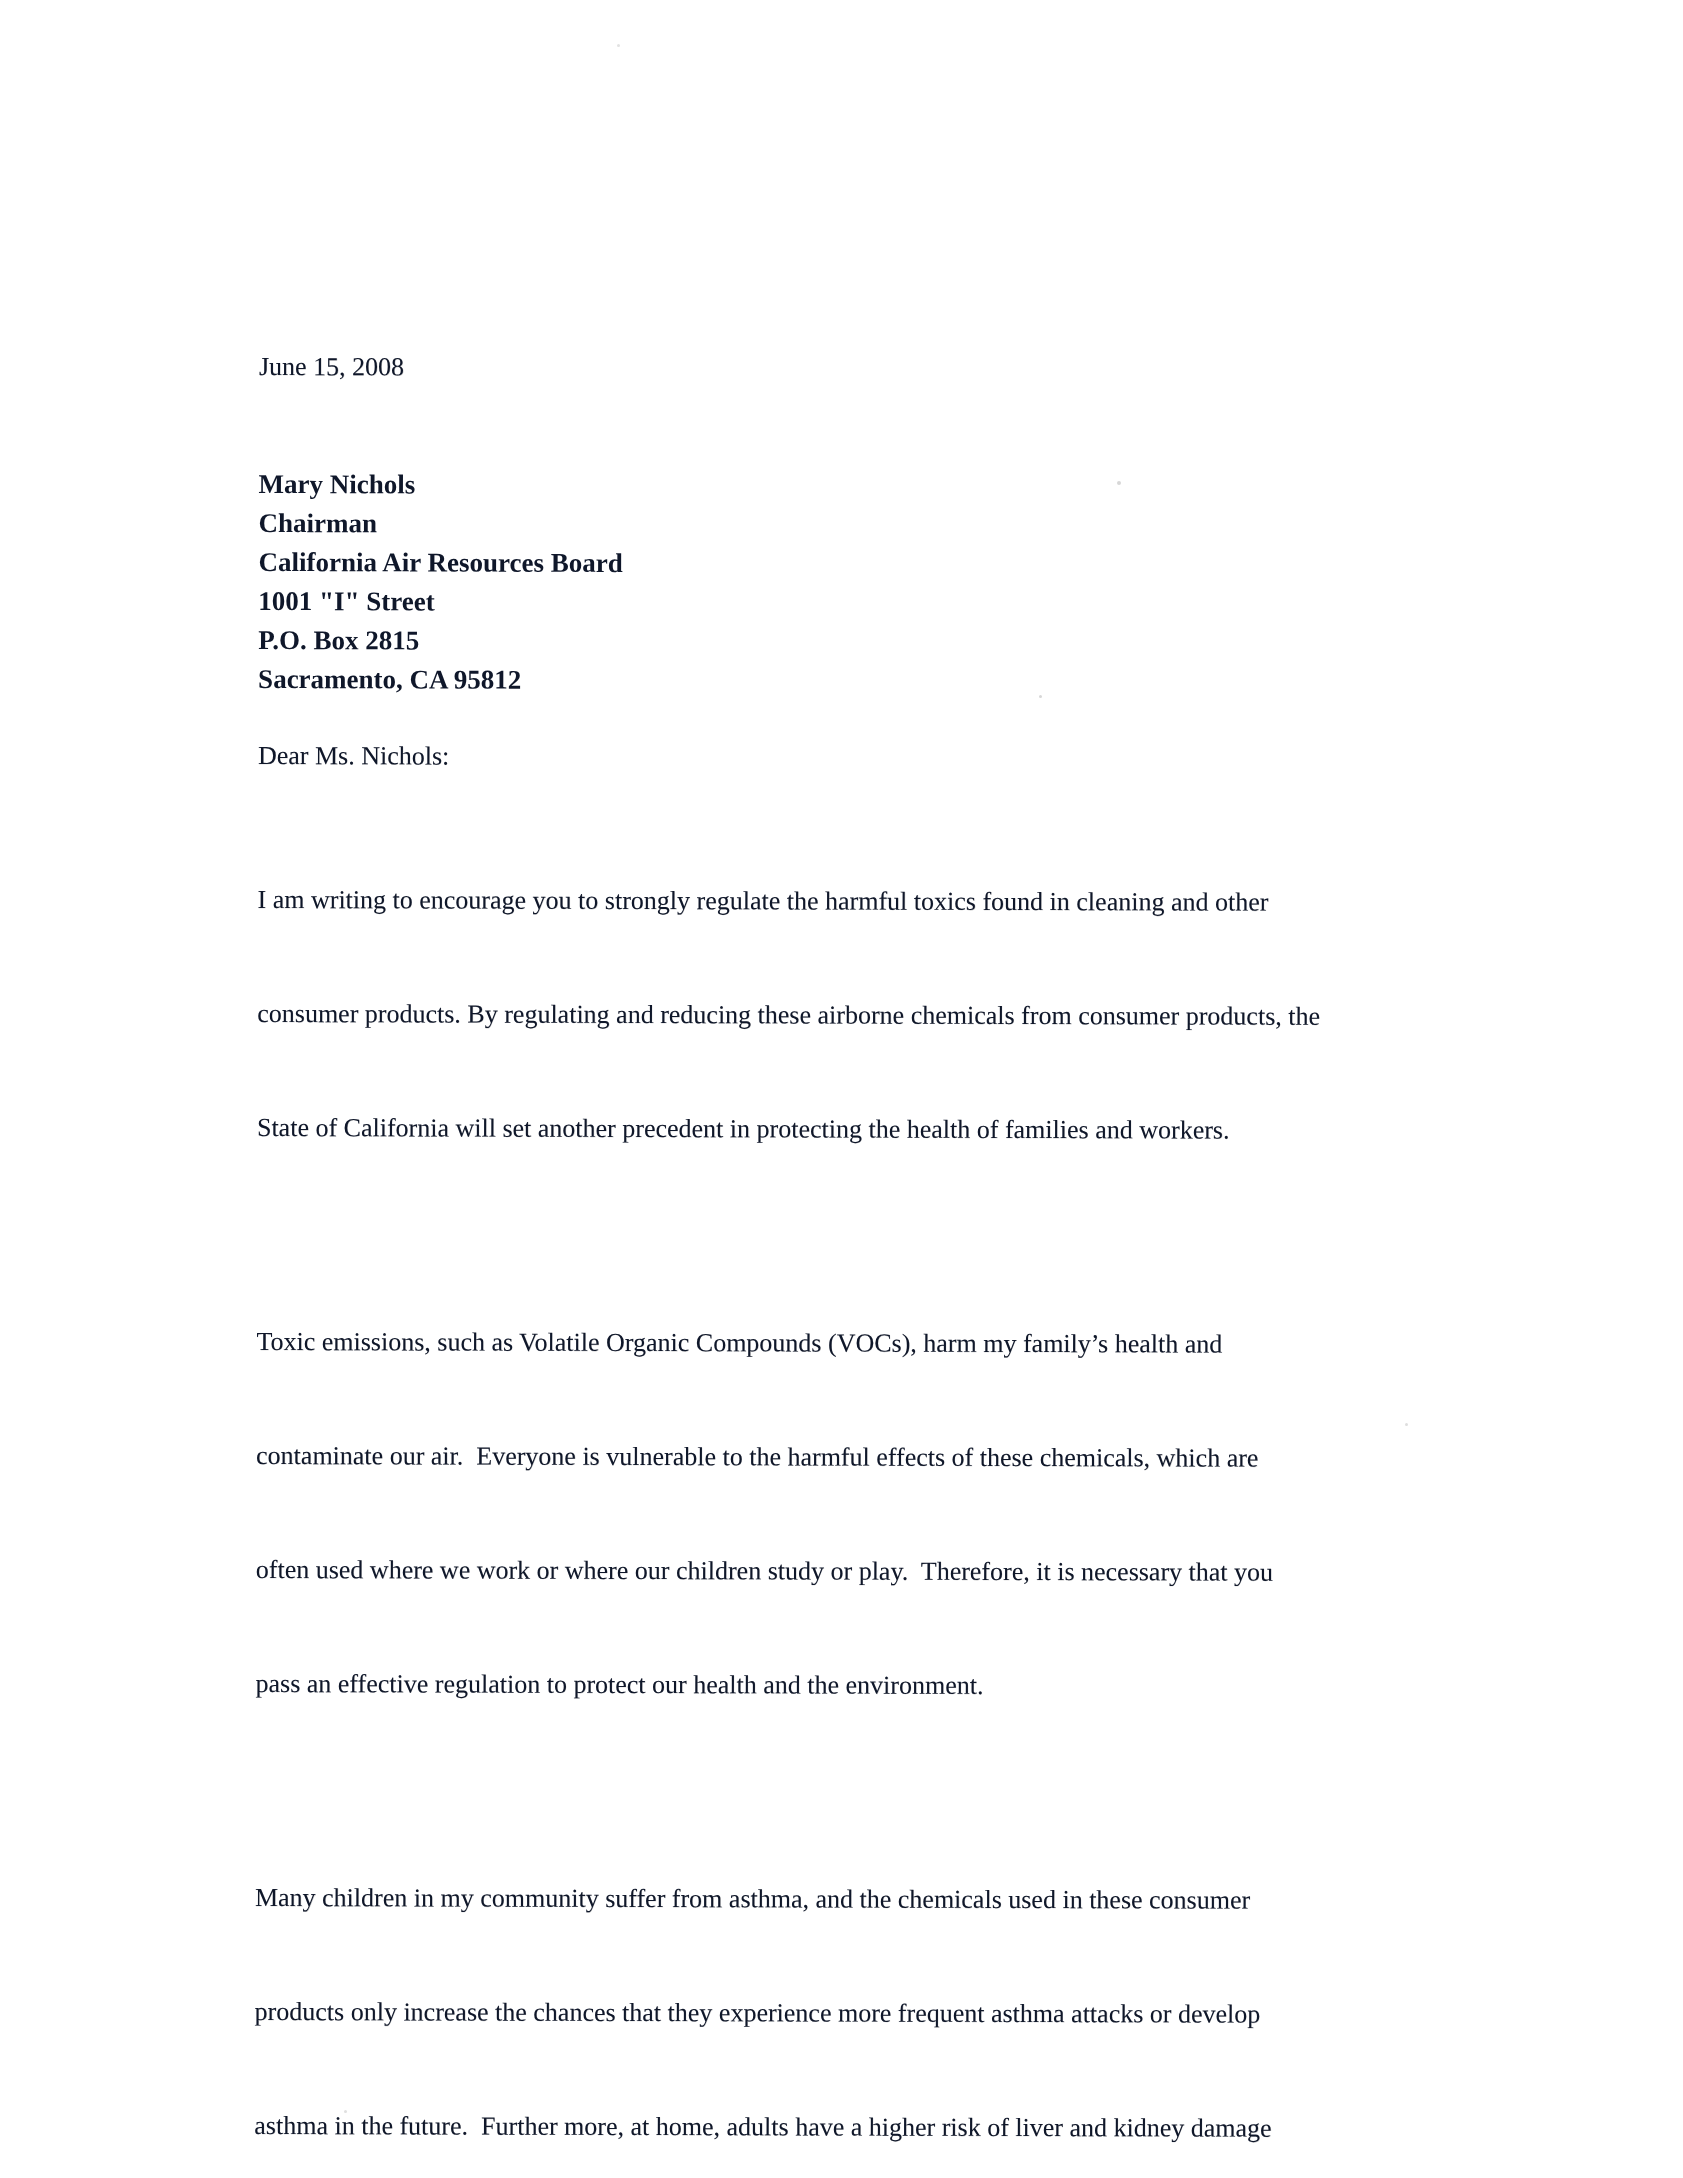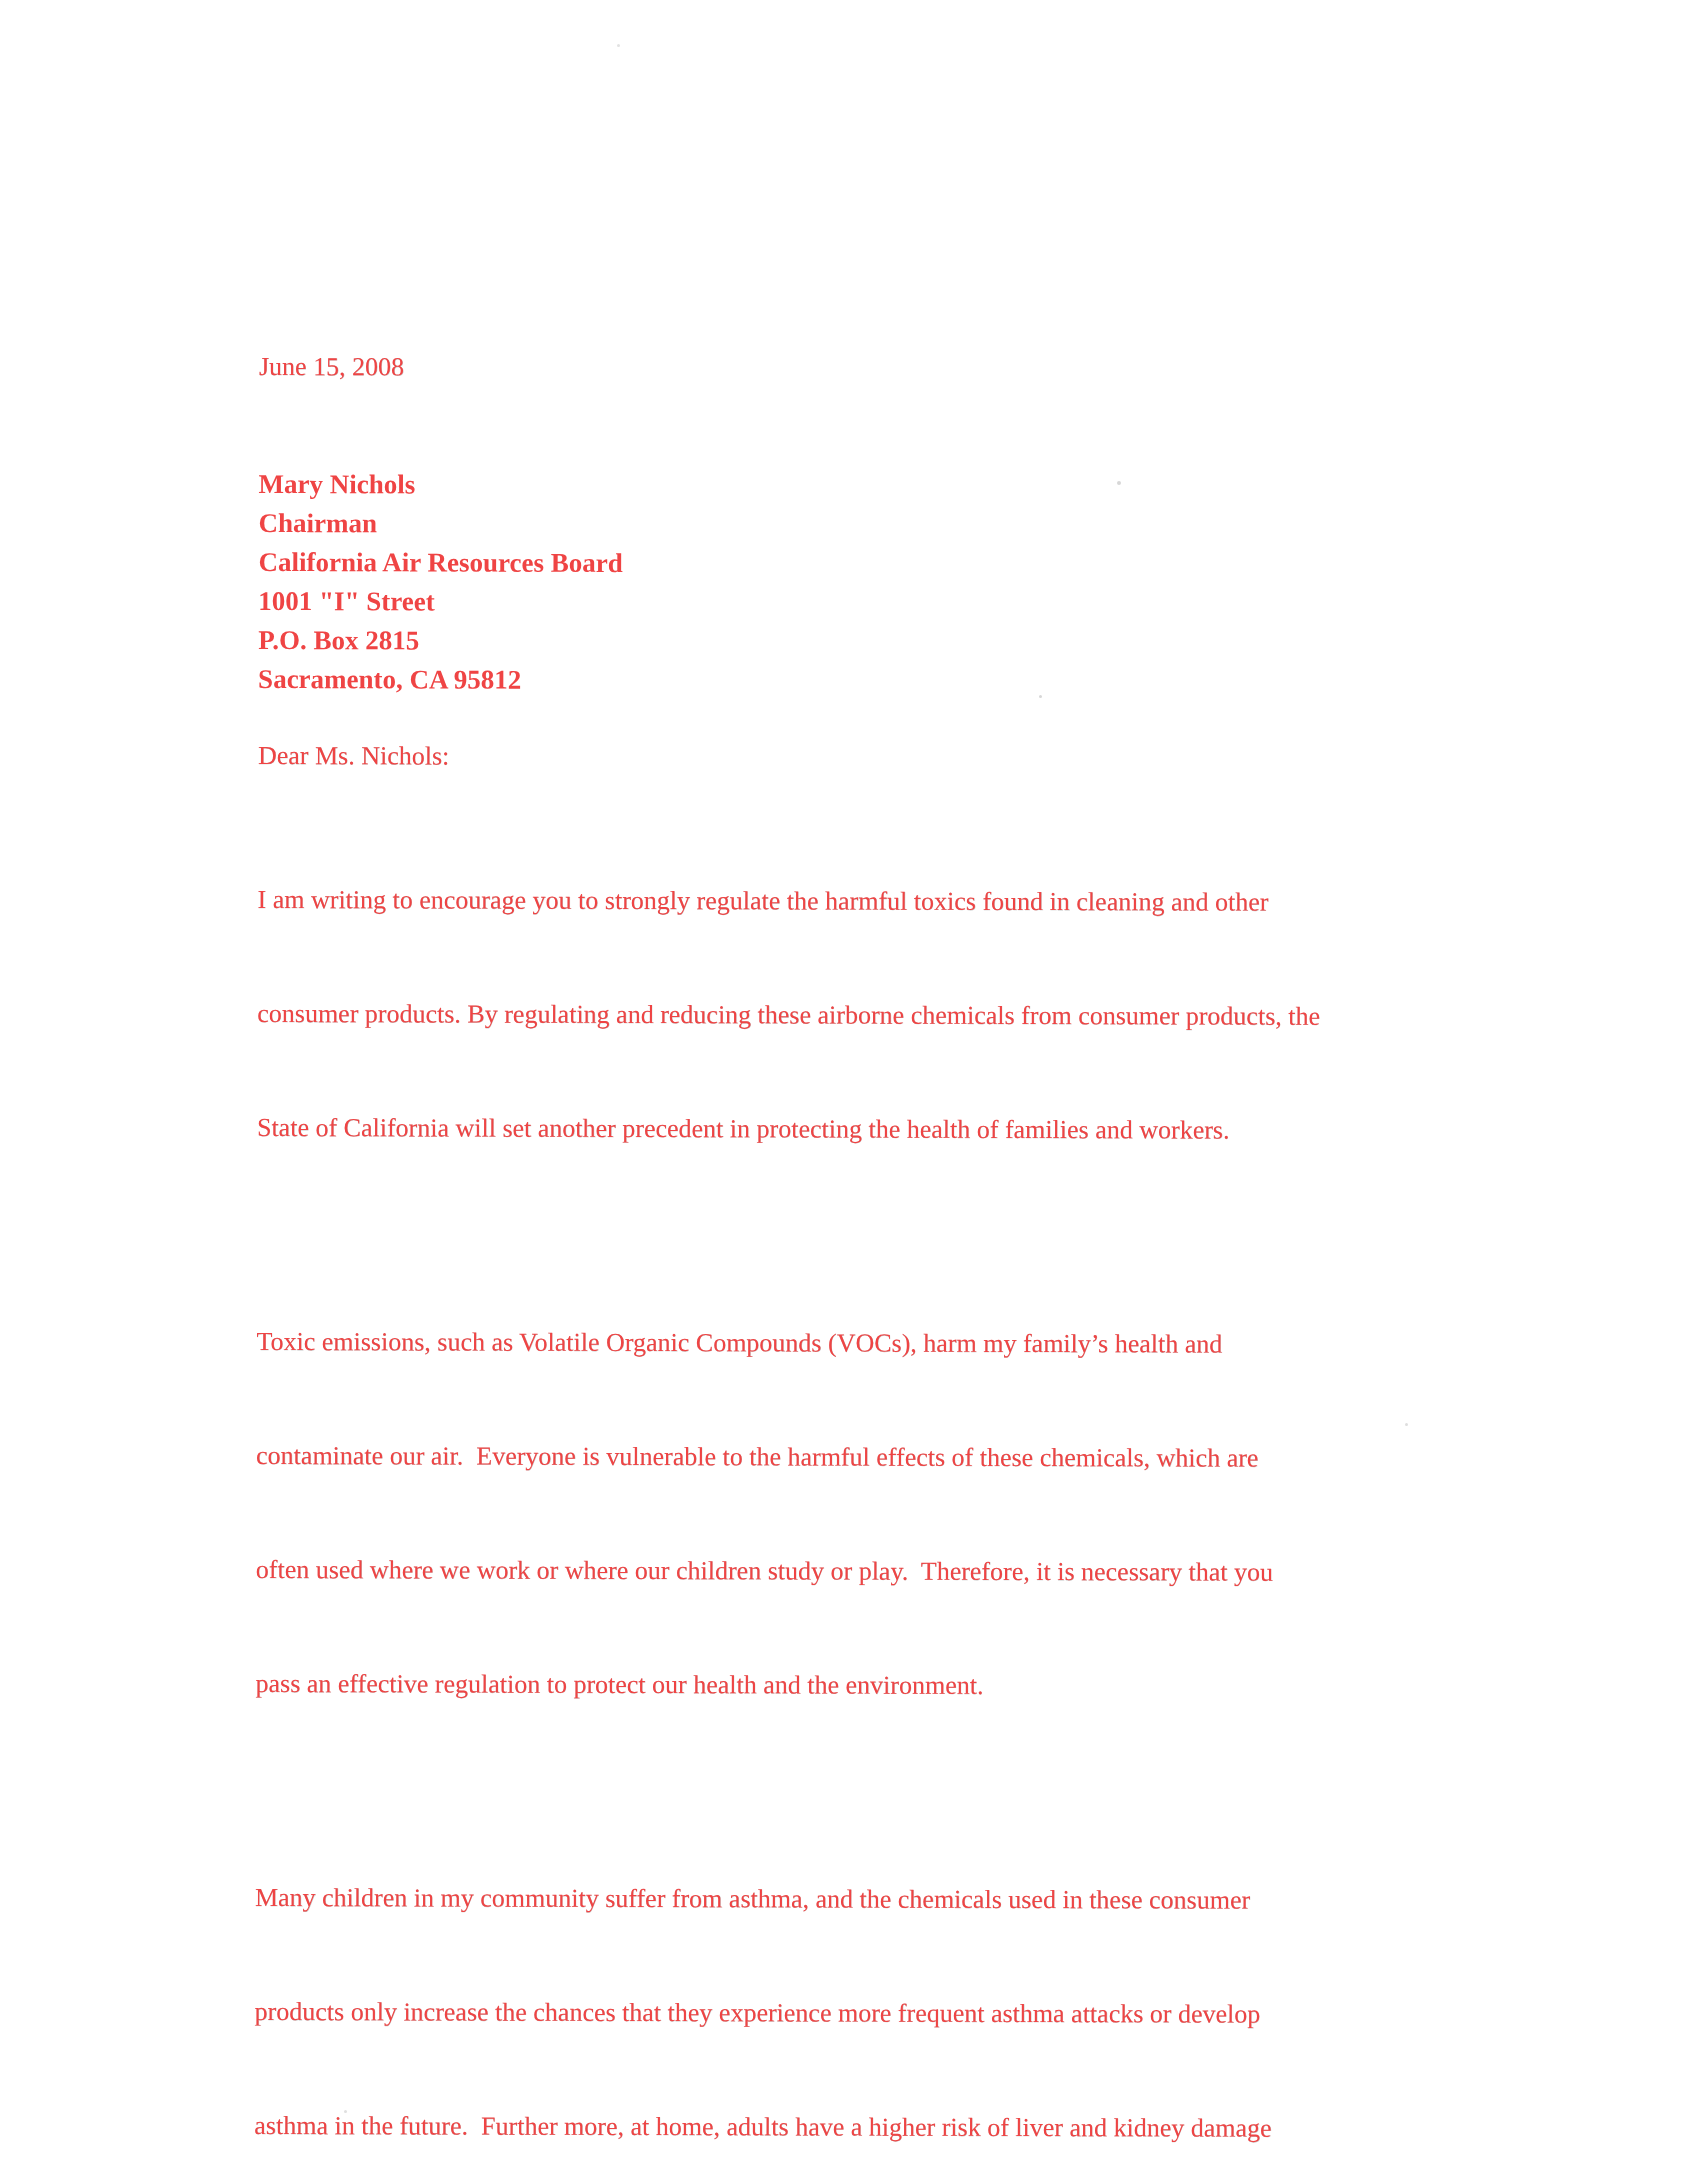--- a/index.html
+++ b/index.html
@@ -4,21 +4,21 @@
 <title>Scanned Letter</title>
 <style>
   html, body { margin: 0; padding: 0; background: #e9e9e9; }
   .page {
     position: relative;
     width: 1683px;
     height: 2178px;
     margin: 0 auto;
     background: #ffffff;
     overflow: hidden;
-    color: #ef4444;
+    color: #0f172a;
     font-family: "Liberation Serif", "DejaVu Serif", serif;
   }
   .letter {
     position: absolute;
     left: 259px;
     top: 348px;
     width: 1287px;
     transform: rotate(0.15deg);
     transform-origin: top left;
   }

